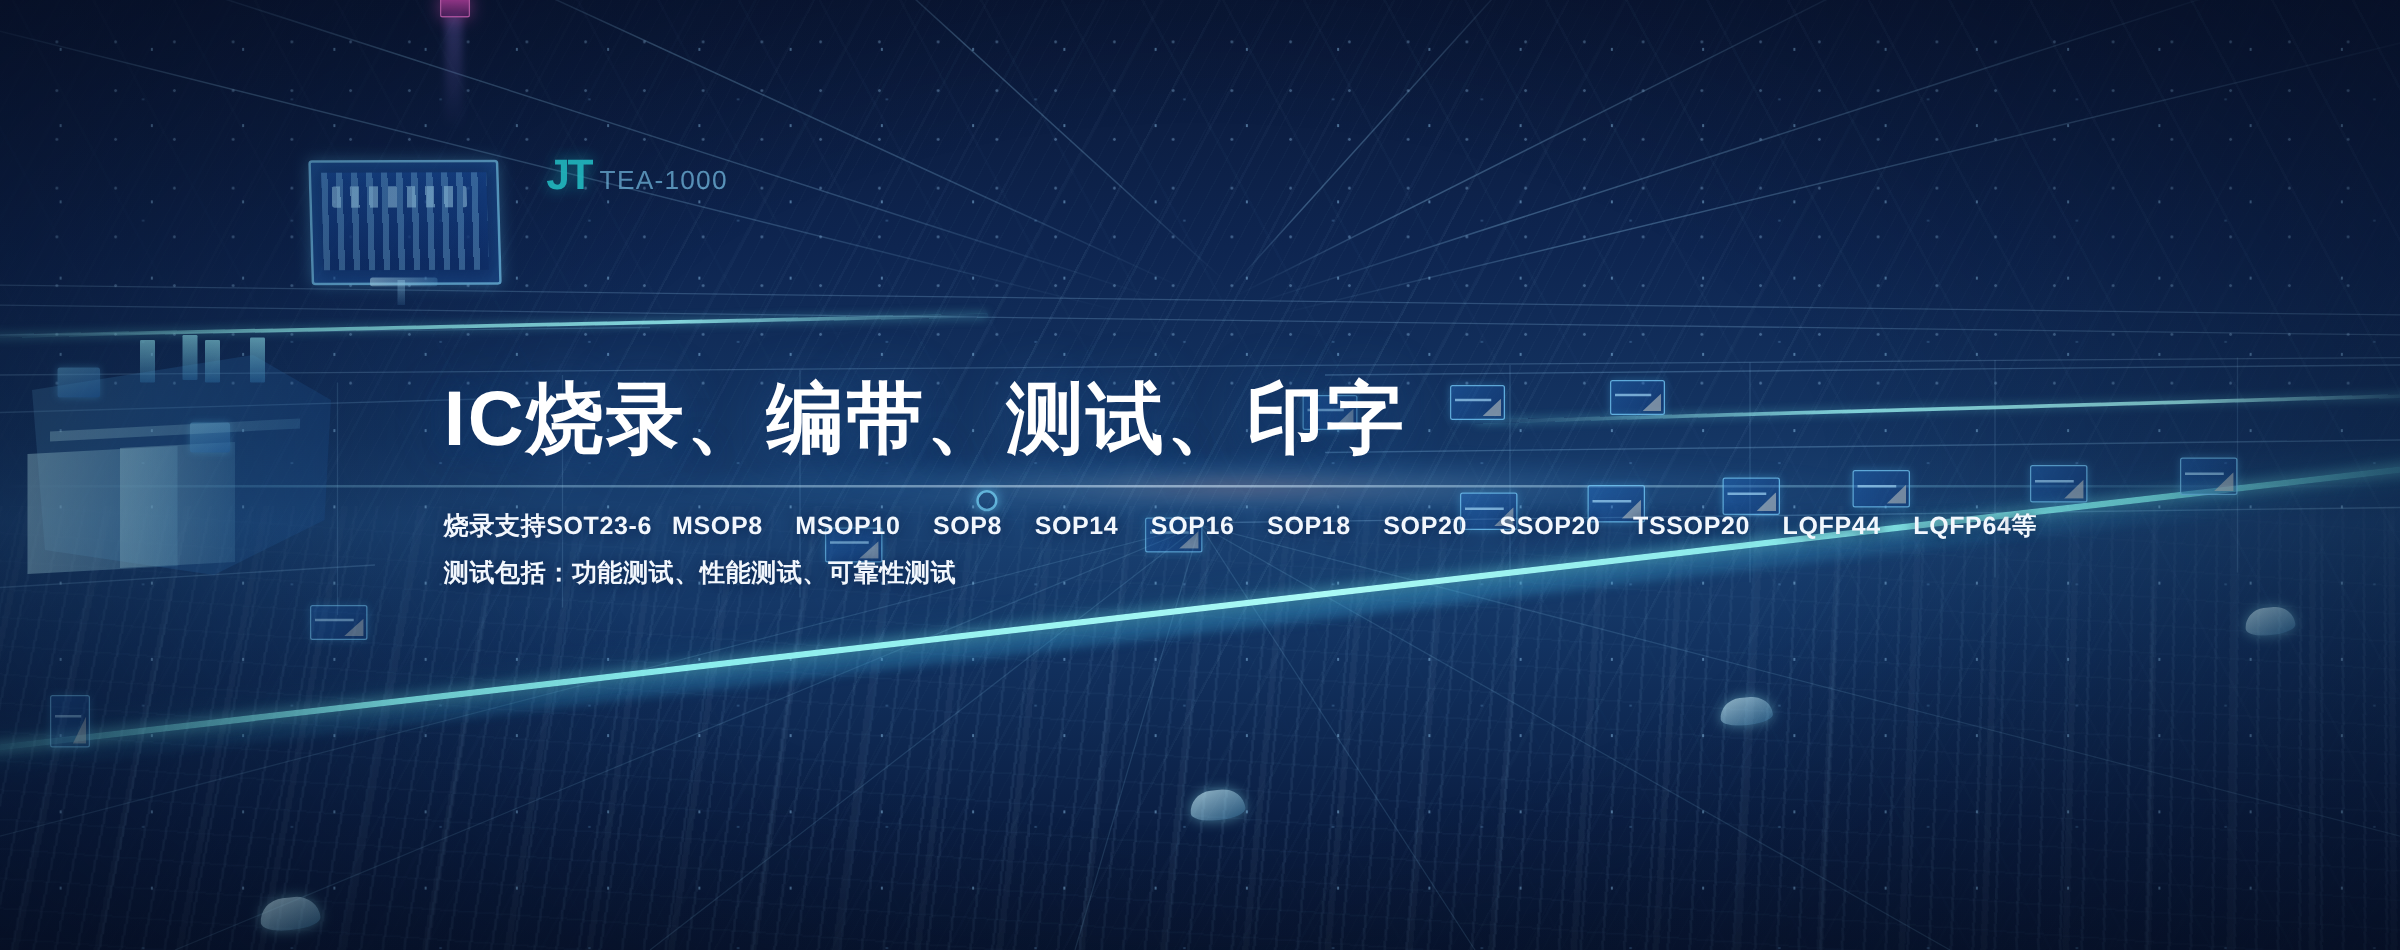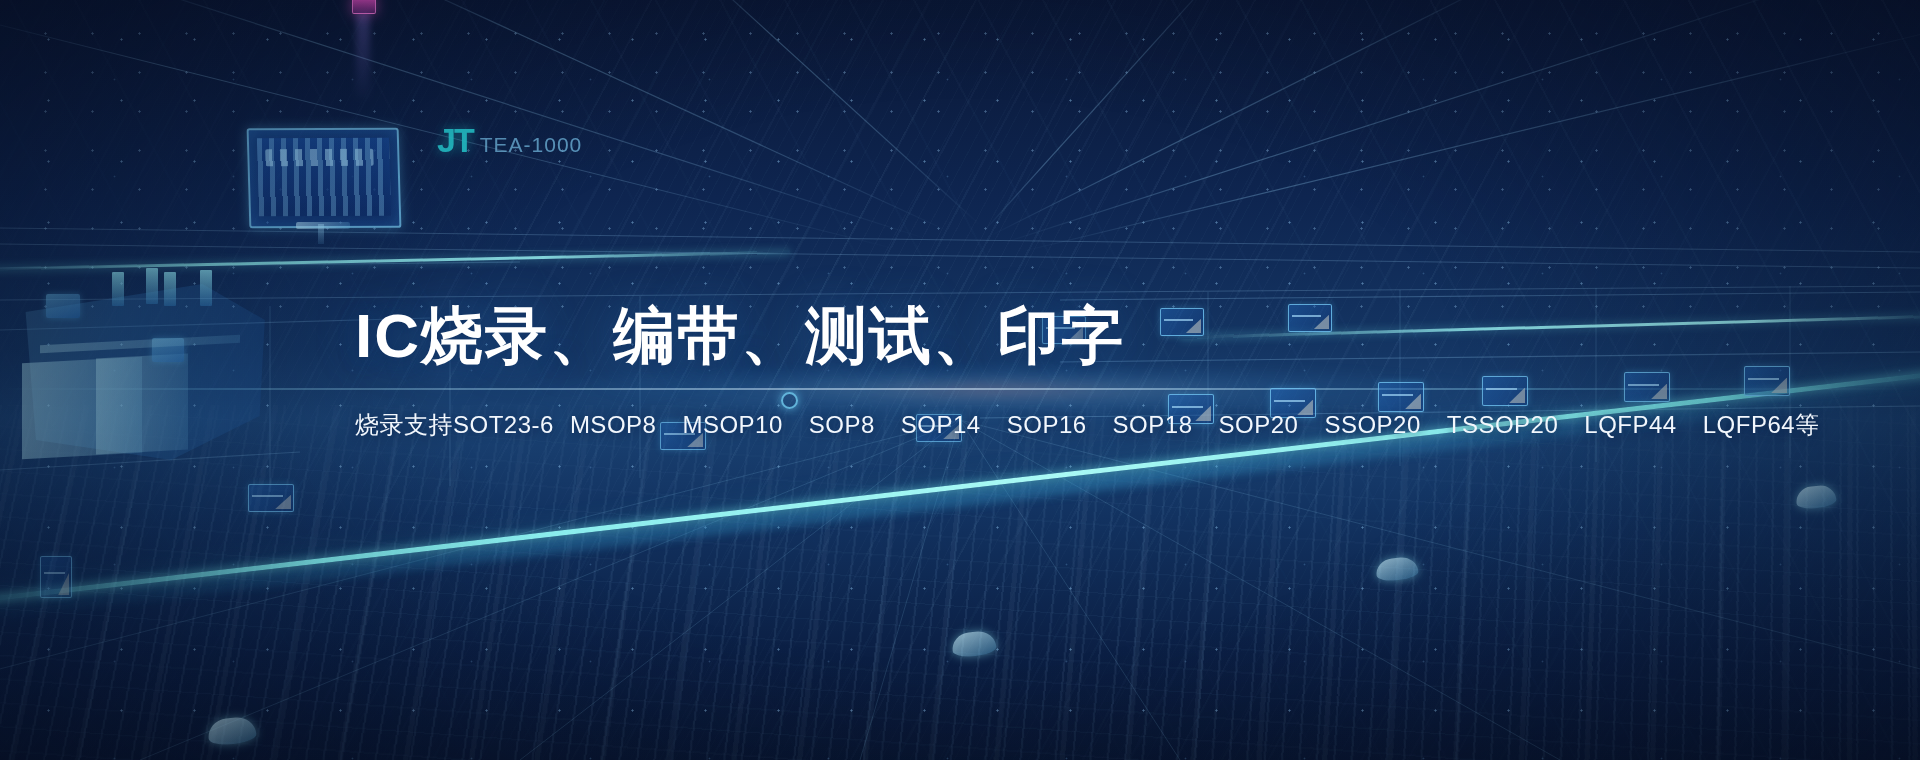--- a/index.html
+++ b/index.html
@@ -350,22 +350,22 @@
     line-height: 1.16;
     text-shadow: 0 2px 18px rgba(10,40,90,0.75), 0 0 42px rgba(90,170,235,0.35);
     white-space: nowrap;
   }
   .sub-list {
     margin: 30px 0 0 0;
     padding: 0;
     list-style: none;
   }
   .sub-line {
-    font-size: 24px;
-    font-weight: 400;
+    font-size: 20px;
+    font-weight: 700;
     color: #f2f7fd;
     line-height: 1.92;
     letter-spacing: 0.5px;
     text-shadow: 0 1px 10px rgba(8,30,70,0.85);
     white-space: nowrap;
   }
   .pkg-lead { margin-right: 16px; }
   .pkg {
     display: inline-block;
     margin-right: 26px;
@@ -515,16 +515,17 @@
 
   <div class="bg-vignette"></div>
 
   <div class="content">
     <h1 class="headline">IC烧录、编带、测试、印字</h1>
 
     <ul class="sub-list">
       <li class="sub-line">
         <span class="pkg-lead">烧录支持SOT23-6</span><span class="pkg">MSOP8</span><span class="pkg">MSOP10</span><span class="pkg">SOP8</span><span class="pkg">SOP14</span><span class="pkg">SOP16</span><span class="pkg">SOP18</span><span class="pkg">SOP20</span><span class="pkg">SSOP20</span><span class="pkg">TSSOP20</span><span class="pkg">LQFP44</span><span class="pkg" style="margin-right:0">LQFP64</span><span class="pkg-suffix">等</span>
       </li>
+      <li class="sub-line">测试包括：功能测试、性能测试、可靠性测试</li>
     </ul>
   </div>
 
 </div>
 
 </body></html>

